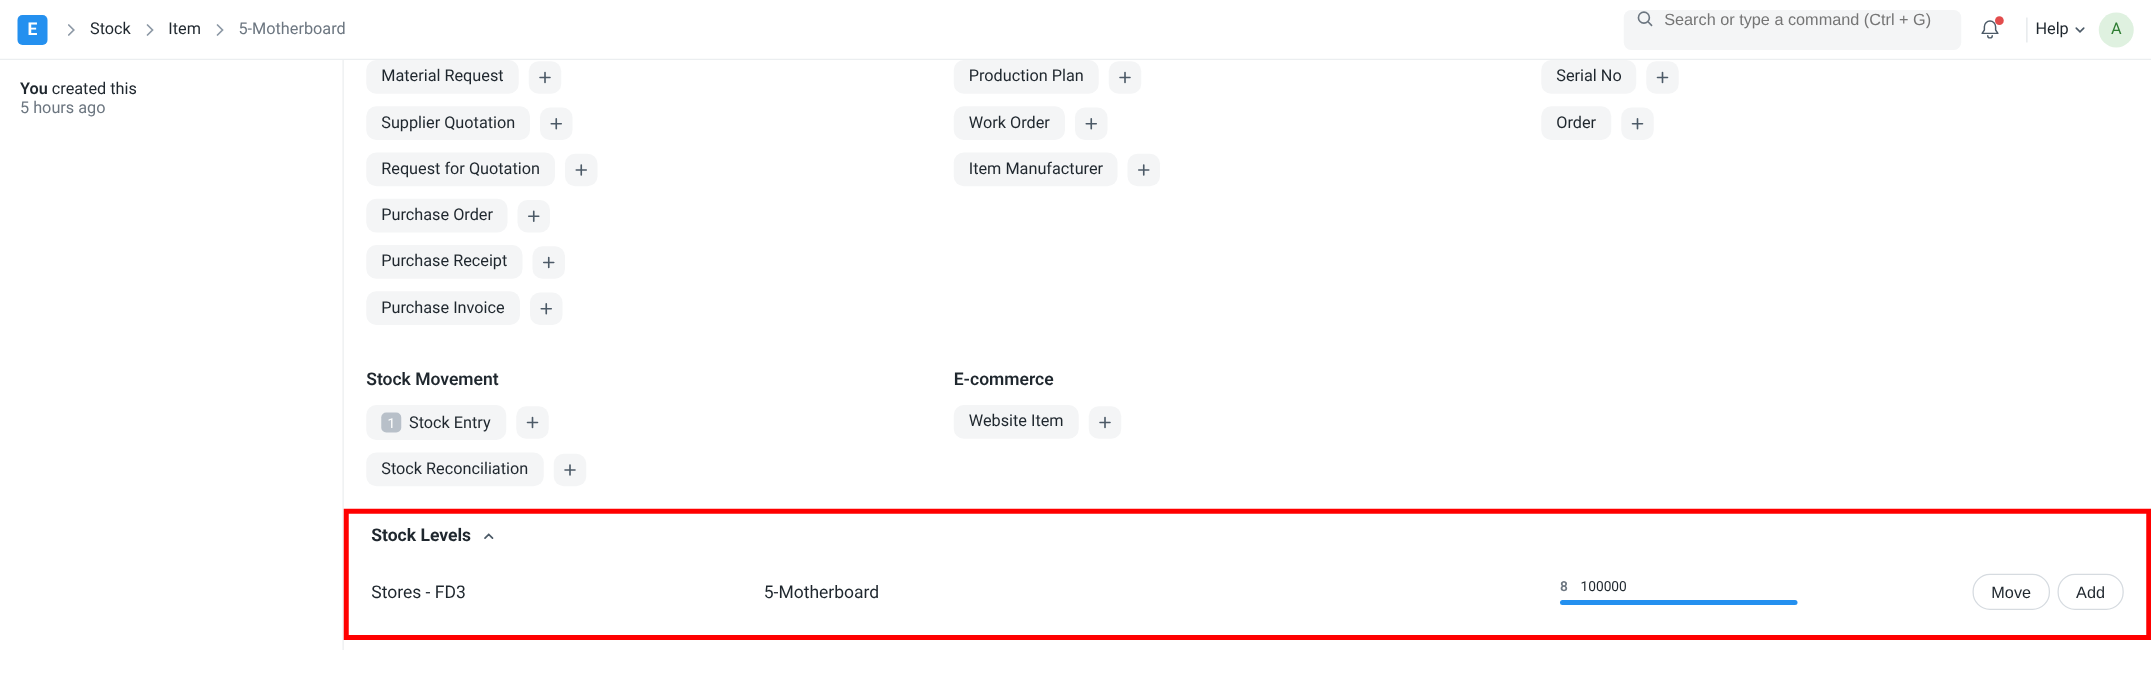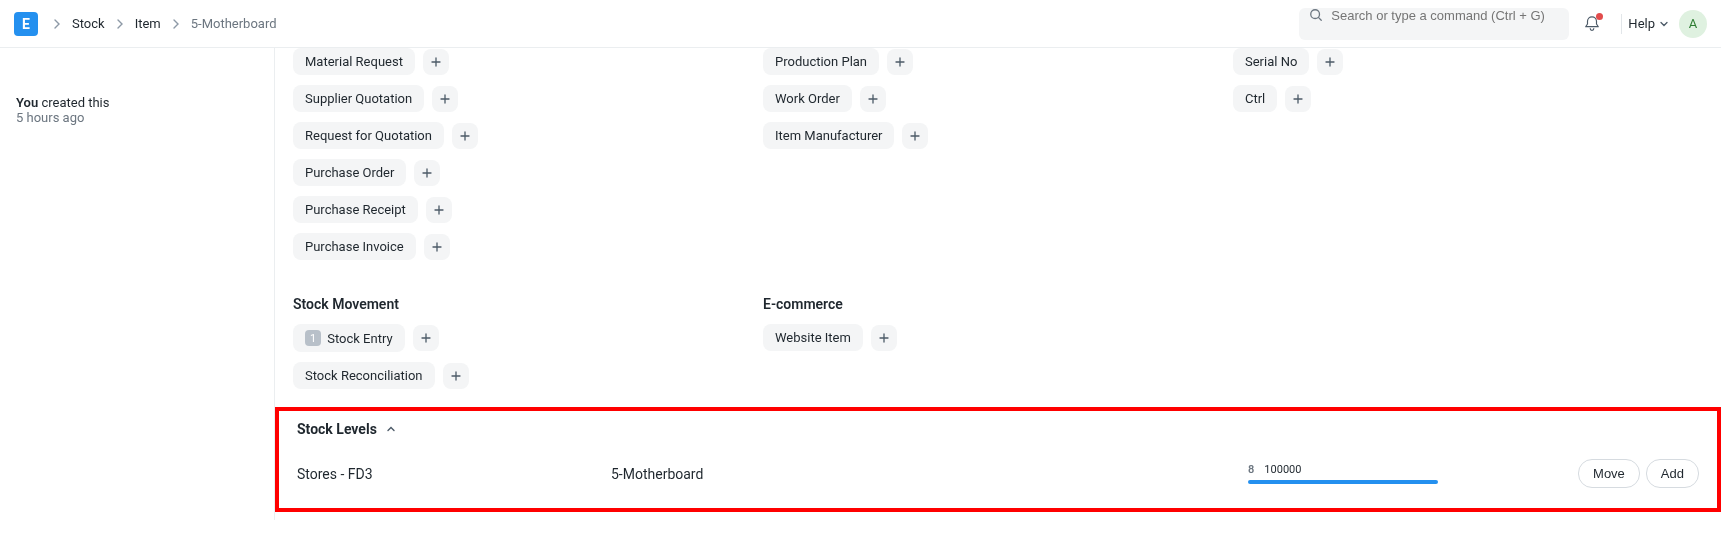--- a/index.html
+++ b/index.html
@@ -110,21 +110,21 @@
           <path d="M2 3.5l3 3 3-3" stroke="#4c5a67" stroke-width="1.3" fill="none" stroke-linecap="round"></path>
         </svg>
     </span>
   </div>
   <div class="avatar">A</div>
 </div>
 
 <div class="page">
   <div class="sidebar">
     <div class="muted"></div>
-    <div class="line" style="margin-top:39px;">
+    <div class="line" style="margin-top:8px;">
       <span class="you">You</span>
       <span>created this</span>
     </div>
     <div class="time">5 hours ago</div>
   </div>
 
   <div class="main">
     <div class="content">
 
       <div class="chip-cols">
@@ -210,21 +210,21 @@
         <div class="chip-col">
           <div class="chip-row">
               <span class="chip">Serial No</span>
               <span class="plusbtn">
                 <svg width="12" height="12" viewBox="0 0 12 12">
                   <path d="M6 2v8M2 6h8" stroke="#4c5a67" stroke-width="1.3" stroke-linecap="round"></path>
                 </svg>
               </span>
             </div>
           <div class="chip-row">
-              <span class="chip">Ctrl</span>
+              <span class="chip">Order</span>
               <span class="plusbtn">
                 <svg width="12" height="12" viewBox="0 0 12 12">
                   <path d="M6 2v8M2 6h8" stroke="#4c5a67" stroke-width="1.3" stroke-linecap="round"></path>
                 </svg>
               </span>
             </div>
         </div>
       </div>
 
       <div class="sec-row">

